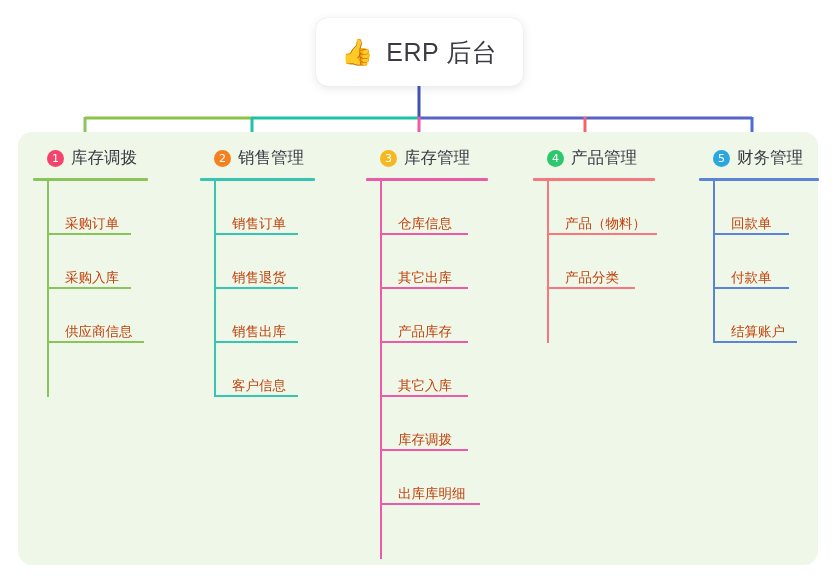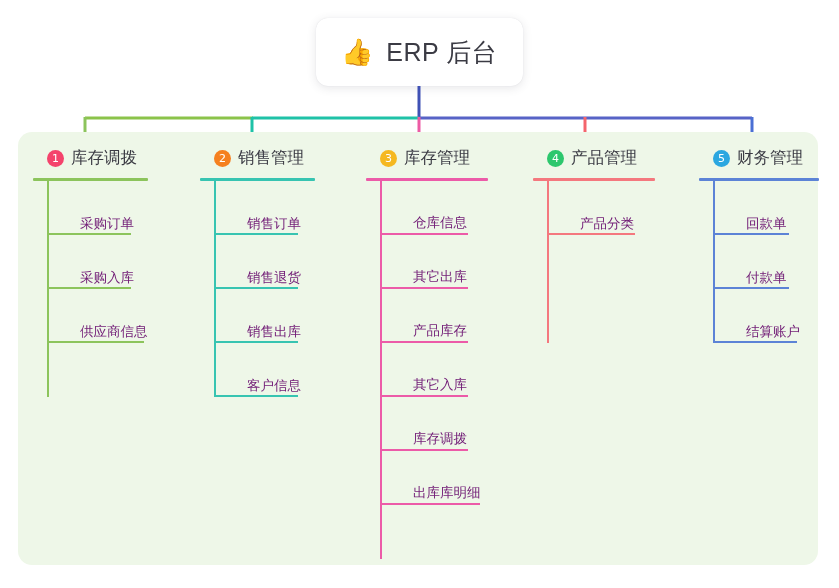--- a/index.html
+++ b/index.html
@@ -112,25 +112,24 @@
     position: relative;
     height: 54px;
     box-sizing: border-box;
     margin-left: 16px;
     display: flex;
     align-items: flex-end;
     padding-bottom: 3px;
   }
   .leaf-label {
     font-size: 13.5px;
-    color: #701a75;
+    color: #c2410c;
     padding-left: 16px;
     white-space: nowrap;
     line-height: 1.1;
-    margin-left: 15px;
   }
   .leaf-rule {
     position: absolute;
     left: 0;
     bottom: 0;
     height: 1.6px;
   }
 </style>
 </head>
 <body>
@@ -205,21 +204,21 @@
           <div class="leaf-rule" style="background: rgb(55, 196, 177); width: 82px;"></div>
         </div>
       </div>
     </div>
     <div class="column" style="left: 366px; top: 145px; width: 155px;">
       <div class="col-header">
         <span class="badge" style="background: rgb(245, 184, 32);">3</span>
         <span class="col-title">库存管理</span>
       </div>
       <div class="col-underline" style="background: rgb(236, 91, 168); width: 122px;"></div>
-      <div class="col-body" style="height: 378px; font-family: Liberation Mono, monospace;">
+      <div class="col-body" style="height: 378px;">
         <div class="spine" style="background: rgb(236, 91, 168); height: 378px;"></div>
         <div class="leaf">
           <span class="leaf-label">仓库信息</span>
           <div class="leaf-rule" style="background: rgb(236, 91, 168); width: 86px;"></div>
         </div>
         <div class="leaf">
           <span class="leaf-label">其它出库</span>
           <div class="leaf-rule" style="background: rgb(236, 91, 168); width: 86px;"></div>
         </div>
         <div class="leaf">
@@ -242,20 +241,24 @@
     </div>
     <div class="column" style="left: 533px; top: 145px; width: 155px;">
       <div class="col-header">
         <span class="badge" style="background: rgb(45, 199, 109);">4</span>
         <span class="col-title">产品管理</span>
       </div>
       <div class="col-underline" style="background: rgb(244, 120, 126); width: 122px;"></div>
       <div class="col-body" style="height: 162px;">
         <div class="spine" style="background: rgb(244, 120, 126); height: 162px;"></div>
         <div class="leaf">
+          <span class="leaf-label">产品（物料）</span>
+          <div class="leaf-rule" style="background: rgb(244, 120, 126); width: 108px;"></div>
+        </div>
+        <div class="leaf">
           <span class="leaf-label">产品分类</span>
           <div class="leaf-rule" style="background: rgb(244, 120, 126); width: 86px;"></div>
         </div>
       </div>
     </div>
     <div class="column" style="left: 699px; top: 145px; width: 130px;">
       <div class="col-header">
         <span class="badge" style="background: rgb(43, 167, 224);">5</span>
         <span class="col-title">财务管理</span>
       </div>

